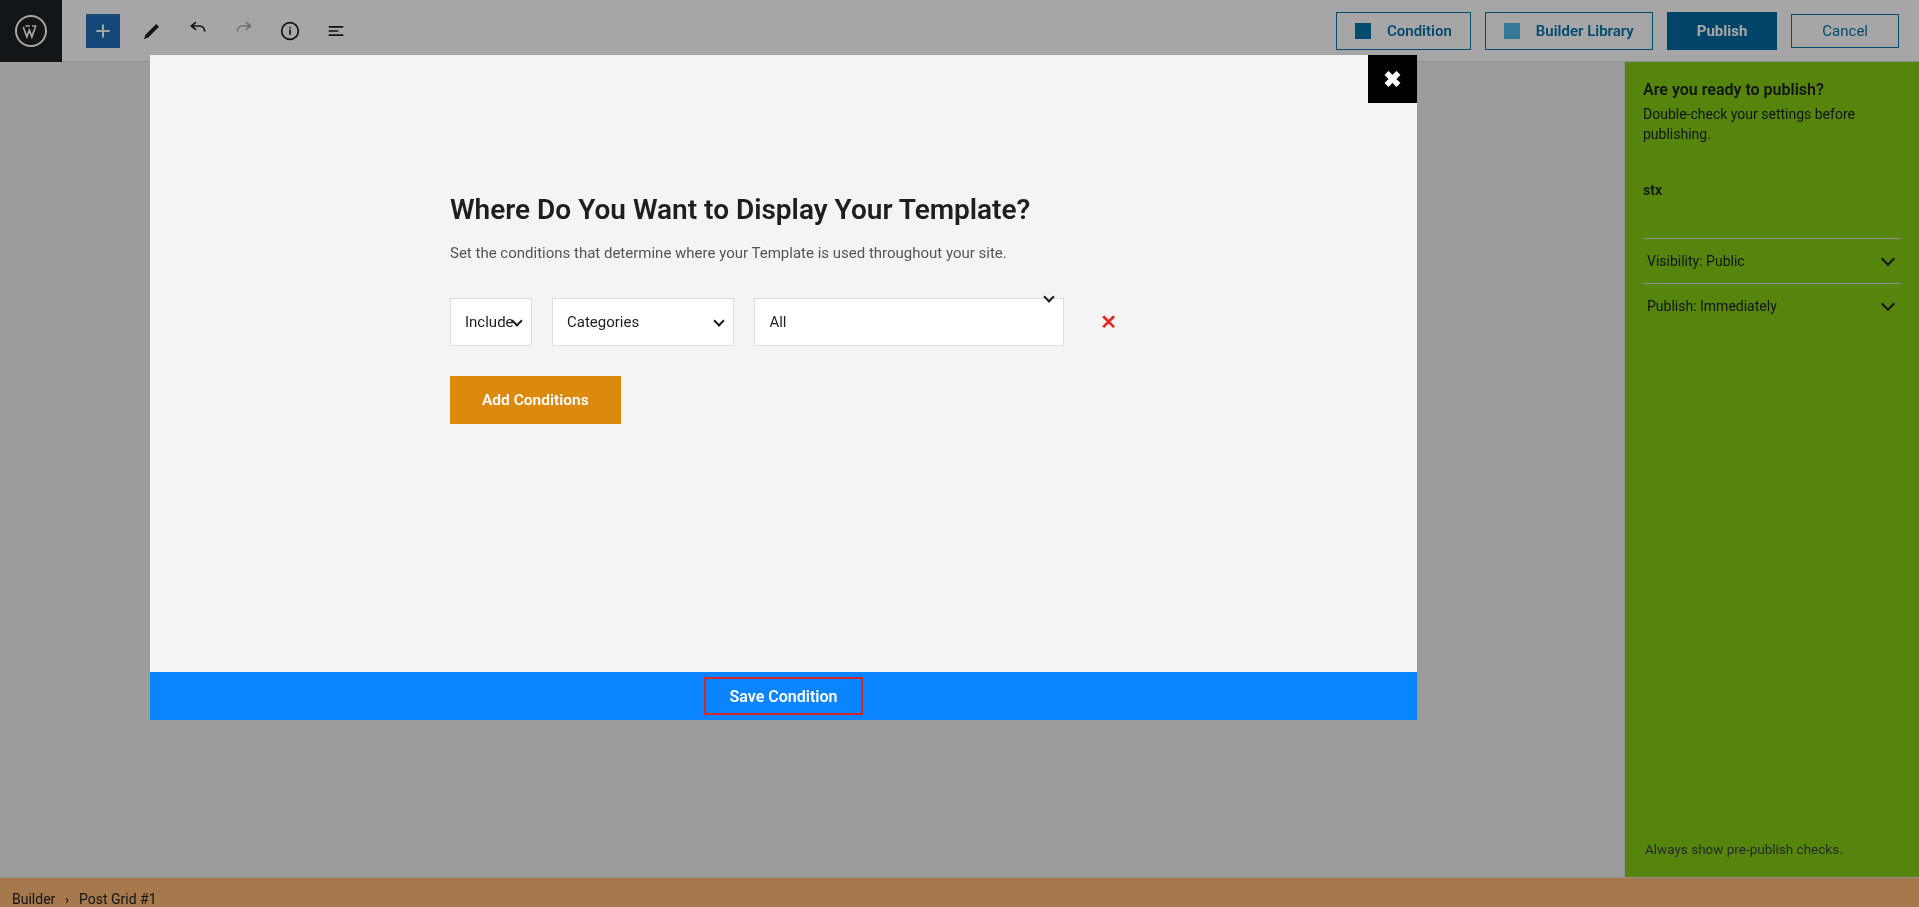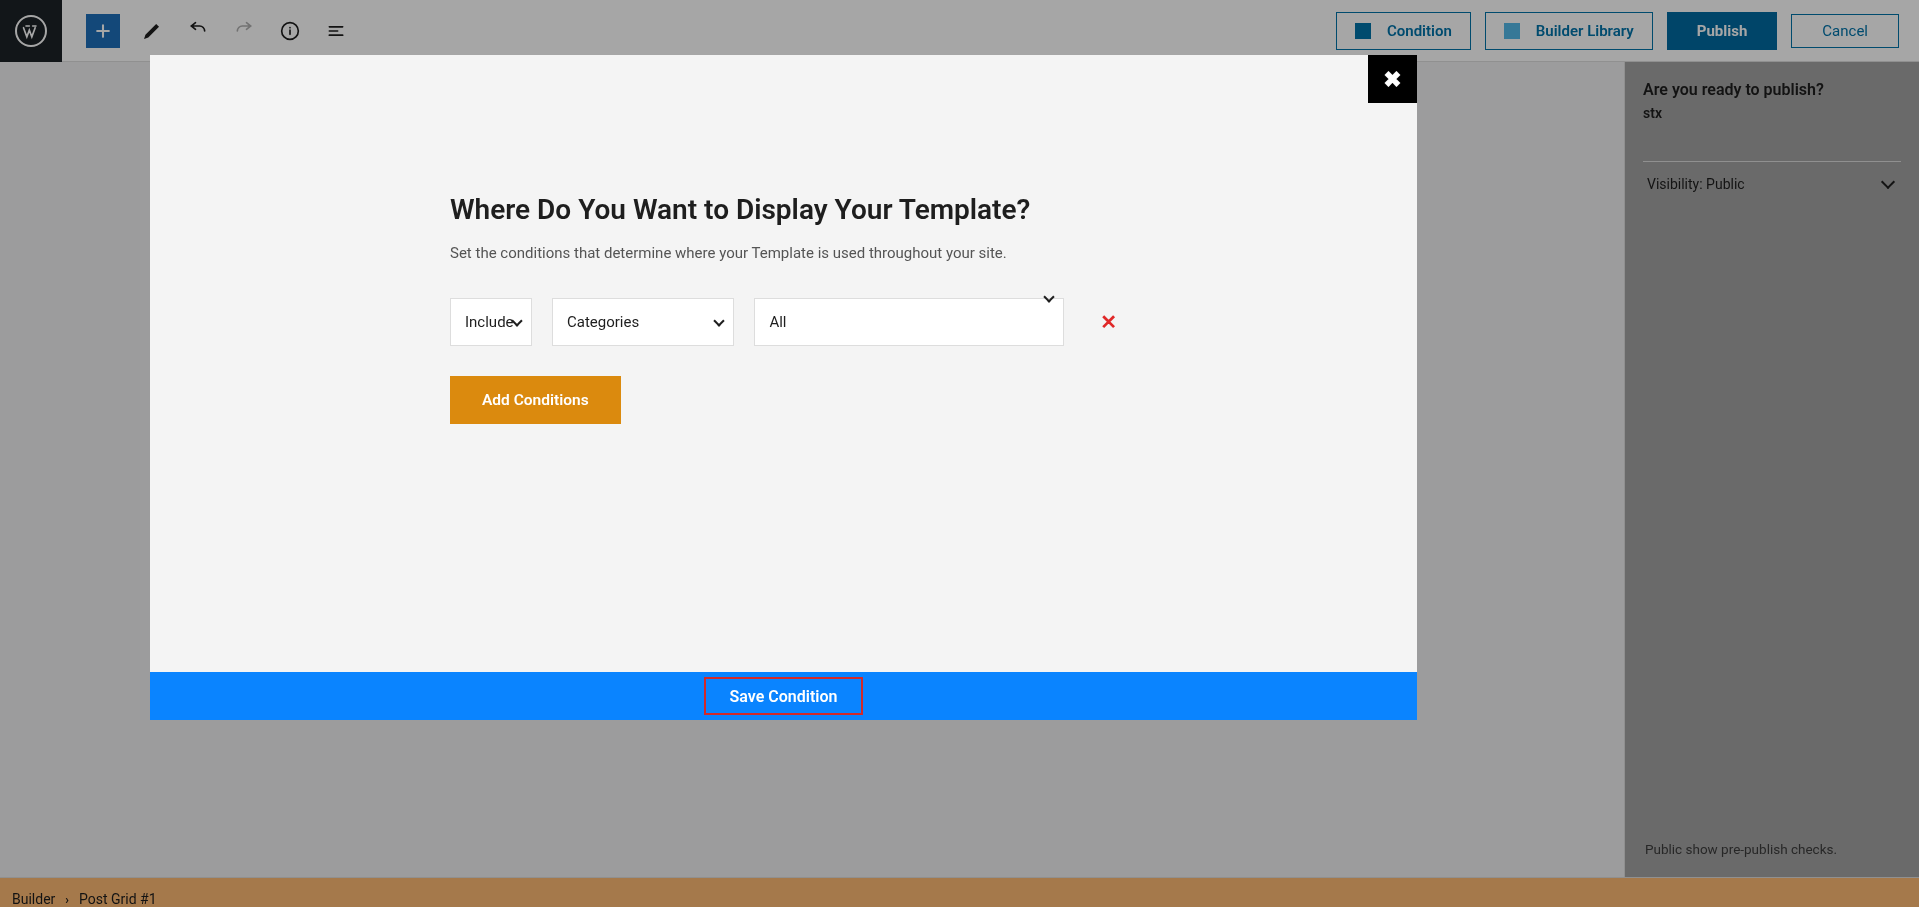--- a/index.html
+++ b/index.html
@@ -14,21 +14,21 @@
     .toolbar-icon-btn { width: 28px; height: 28px; display: flex; align-items: center; justify-content: center; cursor: pointer; color: #1e1e1e; }
     .toolbar-icon-btn.dim { opacity: .35; }
     .toolbar-right { margin-left: auto; display: flex; align-items: center; gap: 14px; padding-right: 6px; }
     .cond-btn, .library-btn { height: 38px; padding: 0 18px; border: 1.4px solid #0073aa; background: #fff; color: #0073aa; font-size: 15px; font-weight: 600; display: inline-flex; align-items: center; gap: 16px; cursor: pointer; }
     .cond-btn .ci, .library-btn .ci { width: 16px; height: 16px; background: #0073aa; display:inline-block; }
     .library-btn .ci { background: #53b8e8; }
     .publish-btn { height: 38px; padding: 0 30px; background: #006ba1; color: #fff; border: none; font-size: 15px; font-weight: 700; cursor: pointer; }
     .cancel-btn { height: 34px; padding: 0 30px; background: #fff; color: #0073aa; border: 1.4px solid #0073aa; font-size: 15px; font-weight: 400; cursor: pointer; }
     
     
-    .right-panel { position: absolute; top: 62px; right: 0; width: 295px; bottom: 30px; background: #a3a3a3; border-left: 1px solid #ddd; padding: 18px 18px; font-size: 14px; color: #1e1e1e; }
+    .right-panel { position: absolute; top: 62px; right: 0; width: 295px; bottom: 30px; background: #84cc16; border-left: 1px solid #ddd; padding: 18px 18px; font-size: 14px; color: #1e1e1e; }
     .right-panel-h { font-weight: 600; margin-bottom: 6px; font-size: 16px; }
     .right-panel-p { line-height: 1.4; margin-bottom: 38px; }
     .right-panel-site { font-weight: 600; margin-bottom: 40px; }
     .accordion { border-top: 1px solid #ddd; padding: 14px 4px; display: flex; justify-content: space-between; align-items: center; cursor: pointer; }
     .accordion:last-of-type { border-bottom: 1px solid #ddd; }
     .rp-help { position: absolute; bottom: 20px; left: 20px; right: 20px; color: #3d3d3d; font-size: 13.5px; }
     .chev { width: 14px; height: 14px; display: inline-block; transform: rotate(0deg); }
     .chev::before { content:''; display:block; width:8px; height:8px; border-right:2px solid #1e1e1e; border-bottom:2px solid #1e1e1e; transform: rotate(45deg); margin-top:0; }
     
     
@@ -113,26 +113,31 @@
         <span class="ci"></span>
         <span>Builder Library</span>
       </button>
     <button class="publish-btn">Publish</button>
     <button class="cancel-btn">Cancel</button>
   </div>
 </div>
 
 <div class="right-panel">
   <div class="right-panel-h">Are you ready to publish?</div>
+  <div class="right-panel-p">Double-check your settings before publishing.</div>
   <div class="right-panel-site">stx</div>
   <div class="accordion">
       <span>Visibility: Public</span>
       <span class="chev"></span>
     </div>
-  <div class="rp-help">Public show pre-publish checks.</div>
+  <div class="accordion">
+      <span>Publish: Immediately</span>
+      <span class="chev"></span>
+    </div>
+  <div class="rp-help">Always show pre-publish checks.</div>
 </div>
 
 <div class="breadcrumb">
   <span>Builder</span>
   <span class="sep">›</span>
   <span>Post Grid #1</span>
 </div>
 
 <div class="overlay"></div>
 <div class="modal">

